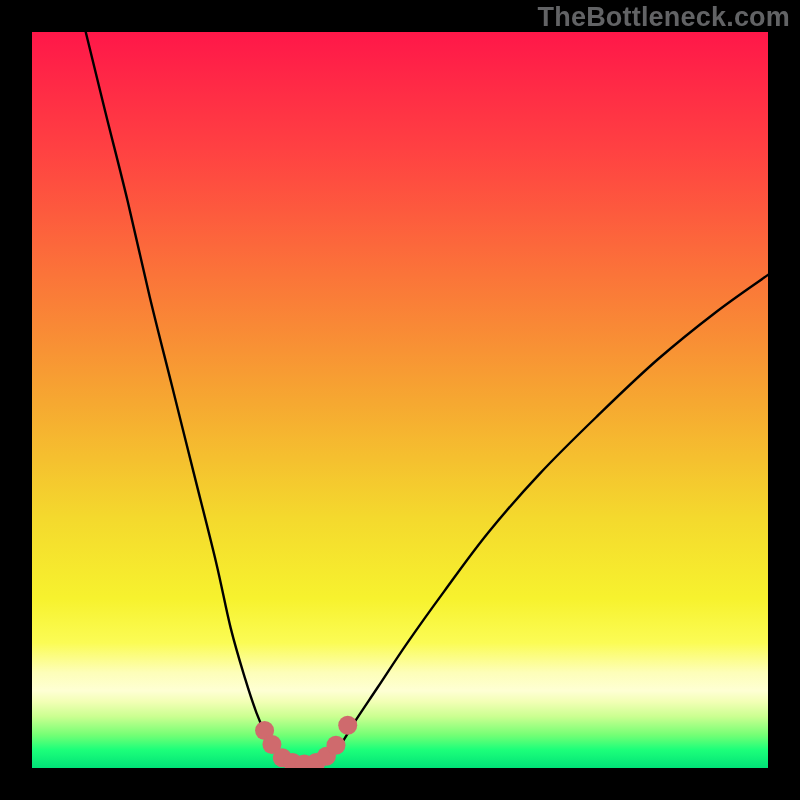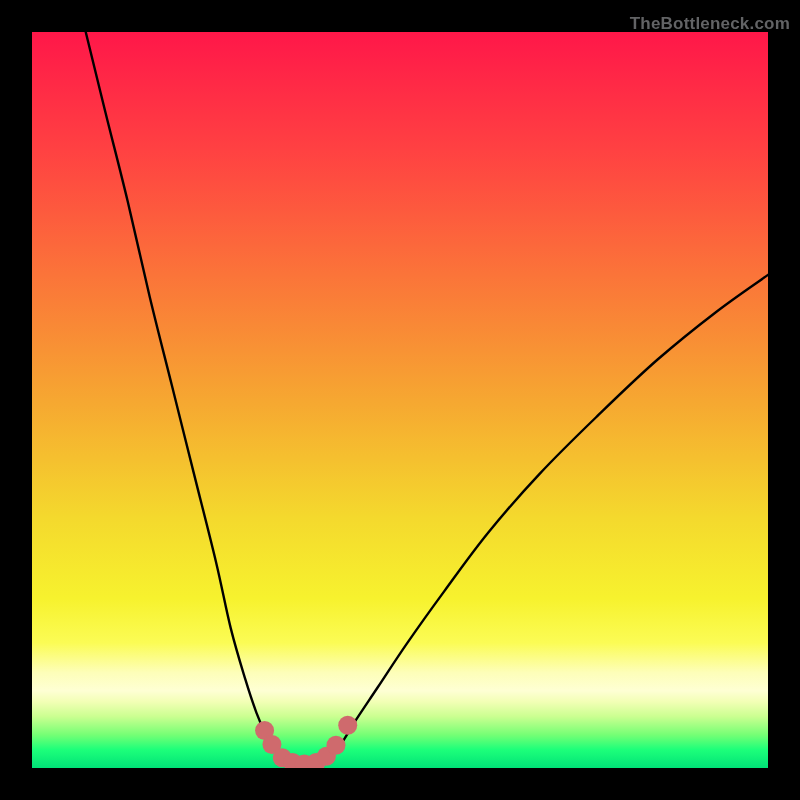--- a/index.html
+++ b/index.html
@@ -36,25 +36,24 @@
     left: 0;
     top: 0;
     width: 100%;
     height: 100%;
   }
   .watermark {
     position: absolute;
     top: 2px;
     right: 10px;
     font-family: Arial, Helvetica, sans-serif;
-    font-size: 17px;
+    font-size: 27px;
     font-weight: 600;
     color: #626365;
     letter-spacing: 0.2px;
-    margin-top: 12px;
   }
 </style>
 </head>
 <body>
 <div class="stage">
 
   <div class="watermark">TheBottleneck.com</div>
 
   <div class="plot-area">
     <svg class="gradient-bg" viewBox="0 0 736 736" preserveAspectRatio="none">

